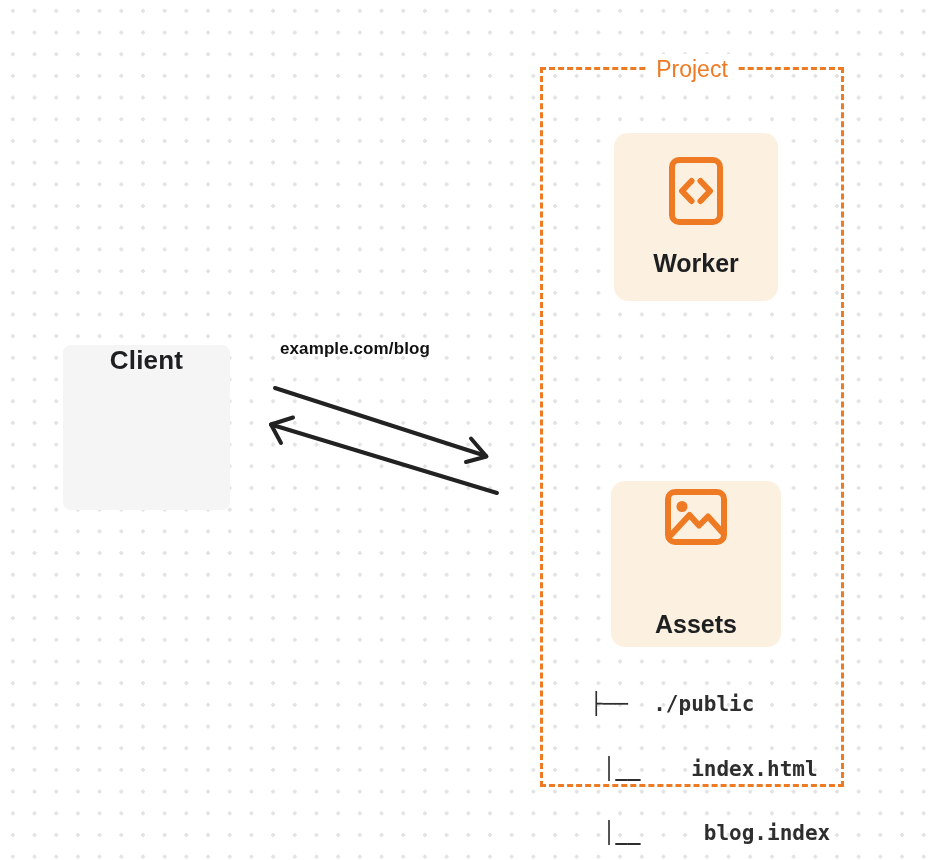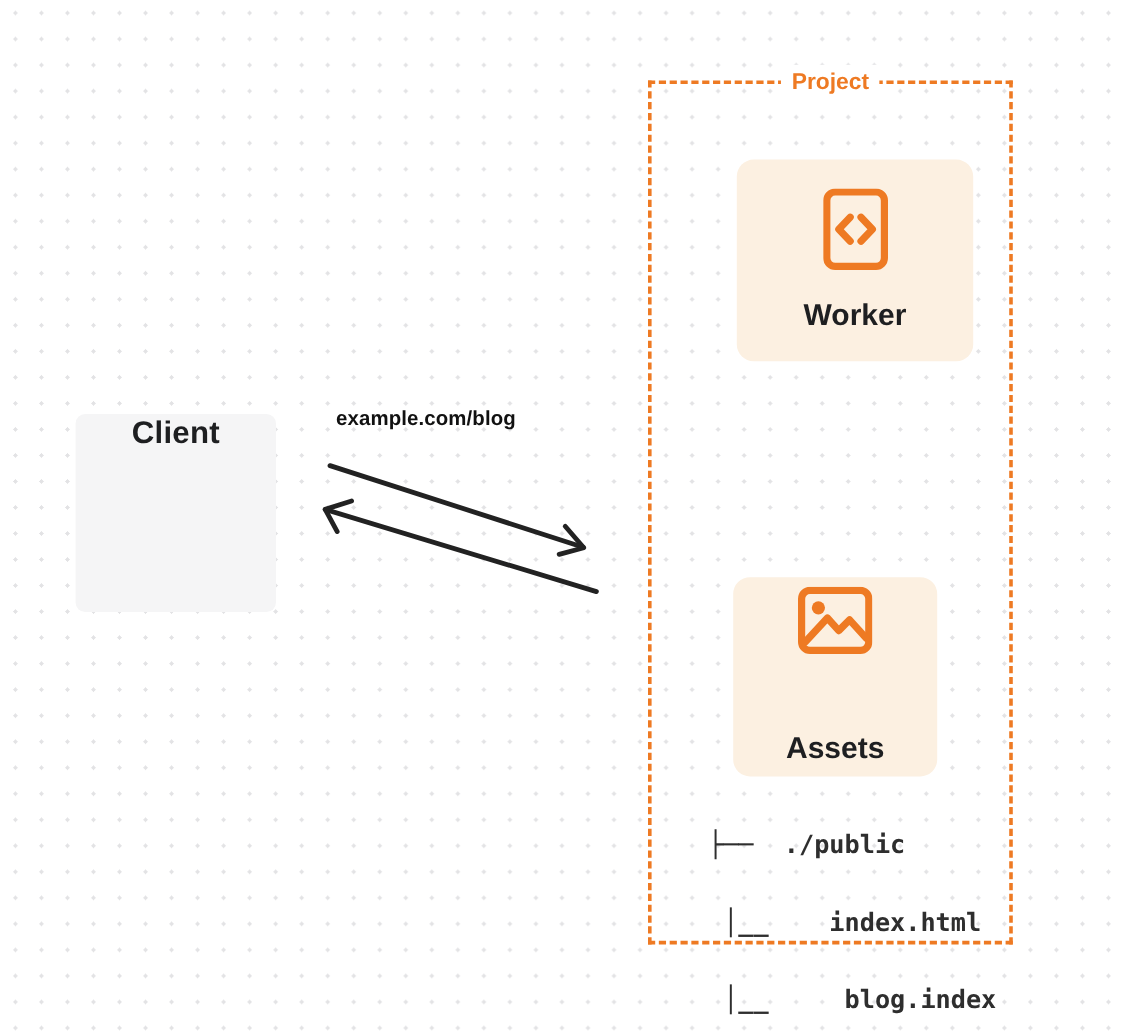--- a/index.html
+++ b/index.html
@@ -54,31 +54,31 @@
     letter-spacing:0.1px;
   }
   .project-box{
     position:absolute;left:540px;top:67px;width:304px;height:720px;
     border:3.5px dashed var(--accent);
   }
   .project-title{
     position:absolute;top:-16px;left:50%;transform:translateX(-50%);
     background:var(--canvas-bg);
     padding:0 9px;
-    font-size:19px;font-weight:700;color:var(--accent);
+    font-size:23px;font-weight:400;color:var(--accent);
     line-height:30px;
     white-space:nowrap;
   }
   .card{
     position:absolute;
     background:var(--card-bg);
     border-radius:14px;
     display:flex;flex-direction:column;align-items:center;justify-content:center;
   }
-  .card.worker{left:71px;top:63px;width:197px;height:168px;}
+  .card.worker{left:71px;top:63px;width:164px;height:168px;}
   .card.assets{left:68px;top:411px;width:170px;height:166px;gap:41px;}
   .card .icon{color:var(--accent);display:block;line-height:0;}
   .card .card-label{margin-top:24px;font-size:25px;font-weight:700;color:var(--ink);}
   .file-tree{
     position:absolute;left:47px;top:581px;
     font-family:"DejaVu Sans Mono", monospace;
     font-size:21px;line-height:21.5px;font-weight:700;
     color:var(--tree-ink);
     white-space:pre;
   }

